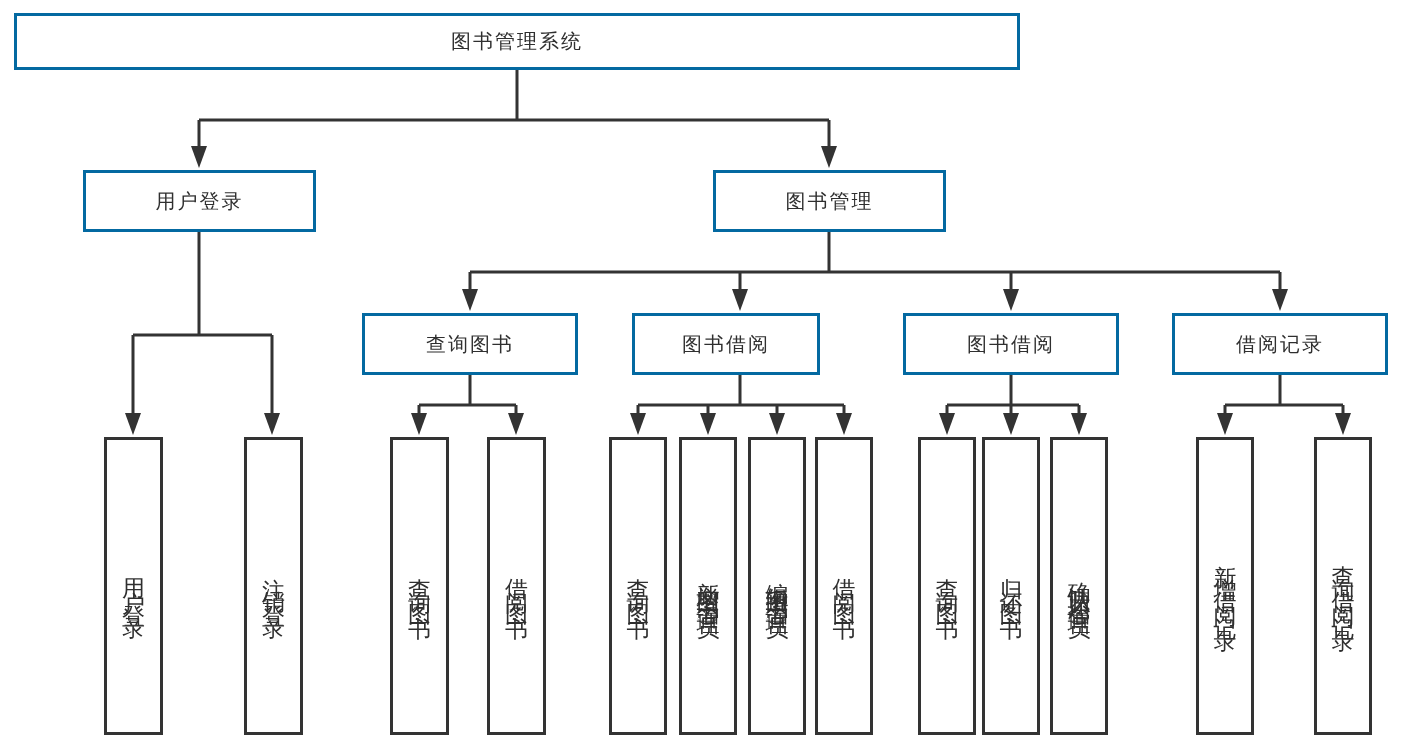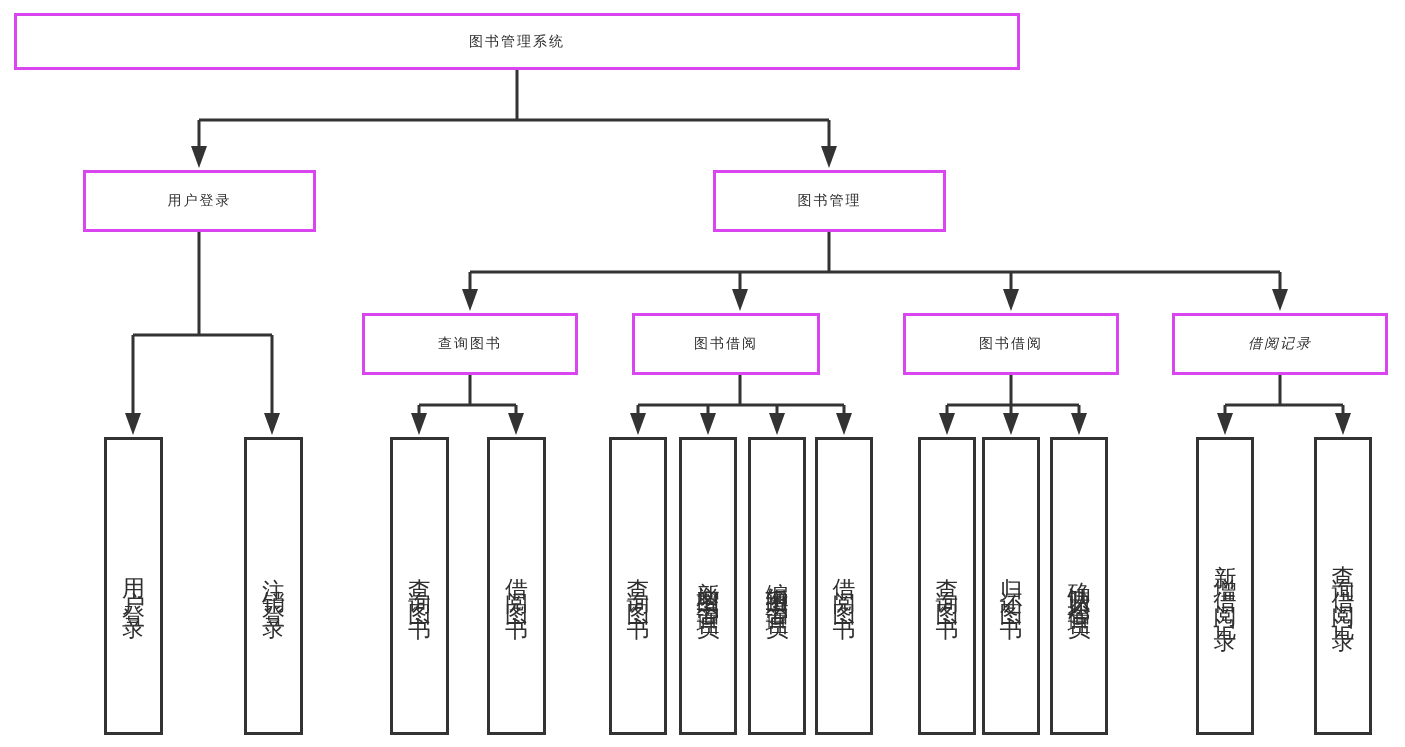--- a/index.html
+++ b/index.html
@@ -2,23 +2,23 @@
 <html><head>
 <meta charset="utf-8">
 <style>
   html,body{margin:0;padding:0;background:#ffffff;}
   .canvas{
     position:relative;width:1405px;height:747px;background:#ffffff;overflow:hidden;
     font-family:"Liberation Sans",sans-serif;color:#2f2f2f;
   }
   .connector-layer{position:absolute;left:0;top:0;}
   .hbox{
-    position:absolute;box-sizing:border-box;border:3px solid #d946ef;background:#ffffff;
+    position:absolute;box-sizing:border-box;border:3px solid #0369a1;background:#ffffff;
     display:flex;align-items:center;justify-content:center;
-    font-size:14px;letter-spacing:2px;white-space:nowrap;
+    font-size:20px;letter-spacing:2px;white-space:nowrap;
   }
   .vbox{
     position:absolute;box-sizing:border-box;border:3px solid #333333;background:#ffffff;
     display:flex;align-items:center;justify-content:center;
   }
   .vbox span{
     writing-mode:vertical-rl;text-orientation:mixed;
     font-size:23px;letter-spacing:13px;line-height:1;
   }
   .vbox.tight span{letter-spacing:5px;}
@@ -78,21 +78,21 @@
 
   <div class="hbox" style="left:362px;top:313px;width:216px;height:62px;">
     <span>查询图书</span>
   </div>
   <div class="hbox" style="left:632px;top:313px;width:188px;height:62px;">
     <span>图书借阅</span>
   </div>
   <div class="hbox" style="left:903px;top:313px;width:216px;height:62px;">
     <span>图书借阅</span>
   </div>
-  <div class="hbox" style="left:1172px;top:313px;width:216px;height:62px;font-style:italic;">
+  <div class="hbox" style="left:1172px;top:313px;width:216px;height:62px;">
     <span>借阅记录</span>
   </div>
 
   <div class="vbox" style="left:104px;top:437px;width:59px;height:298px;">
     <span>用户登录</span>
   </div>
   <div class="vbox" style="left:244px;top:437px;width:59px;height:298px;">
     <span>注销登录</span>
   </div>
 

